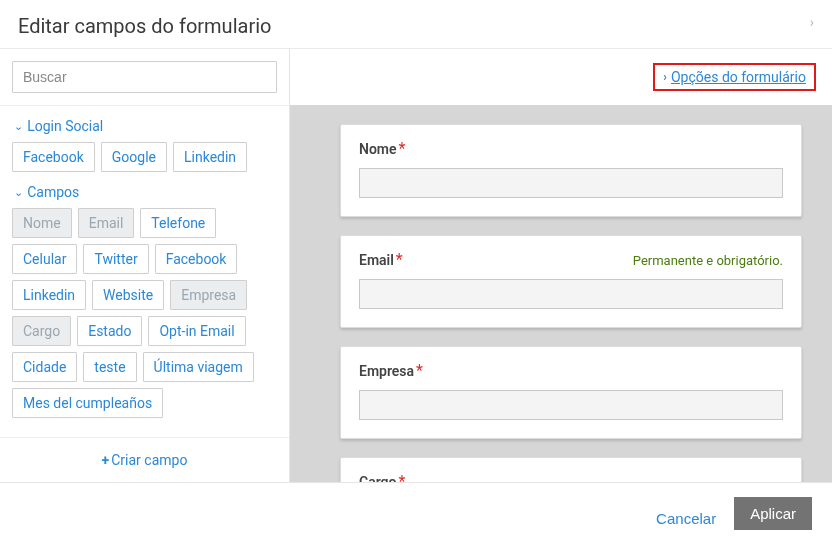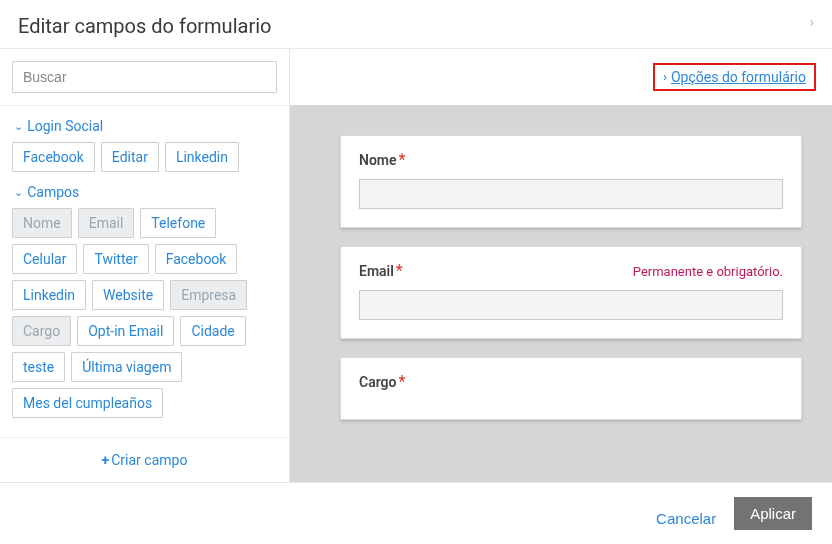--- a/index.html
+++ b/index.html
@@ -132,21 +132,21 @@
     }
     .options-link .chev {
       color: #2b88d8;
       font-size: 12px;
       font-weight: 700;
     }
     .preview-area {
       flex: 1;
       overflow-y: auto;
       background: #d6d6d6;
-      padding: 30px 30px 8px 50px;
+      padding: 19px 30px 8px 50px;
     }
     .field-card {
       background: #fff;
       border: 1px solid #dcdcdc;
       border-radius: 2px;
       padding: 14px 18px 18px 18px;
       margin-bottom: 18px;
       box-shadow: 0 2px 3px rgba(0,0,0,0.15);
     }
     .field-head {
@@ -156,21 +156,21 @@
       margin-bottom: 10px;
     }
     .field-label {
       font-size: 14px;
       font-weight: 600;
       color: #444;
     }
     .req { color: #d93025; margin-left: 2px; font-weight: 400;}
     .field-note {
       font-size: 13px;
-      color: #be185d;
+      color: #4d7c0f;
     }
     .field-input {
       width: 100%;
       height: 30px;
       border: 1px solid #c9c9c9;
       background: #f4f4f4;
     }
     .footer {
       border-top: 1px solid #e5e5e5;
       padding: 14px 20px;
@@ -211,39 +211,40 @@
       <input class="search-input" type="text" placeholder="Buscar" style="">
     </div>
     <div class="sidebar-scroll">
 
       <div class="section-title">
         <span class="caret">⌄</span>
         <span>Login Social</span>
       </div>
       <div class="tags">
         <span class="tag">Facebook</span>
-        <span class="tag">Editar</span>
+        <span class="tag">Google</span>
         <span class="tag">Linkedin</span>
       </div>
 
       <div class="section-title">
         <span class="caret">⌄</span>
         <span>Campos</span>
       </div>
       <div class="tags">
         <span class="tag used">Nome</span>
         <span class="tag used">Email</span>
         <span class="tag">Telefone</span>
         <span class="tag">Celular</span>
         <span class="tag">Twitter</span>
         <span class="tag">Facebook</span>
         <span class="tag">Linkedin</span>
         <span class="tag">Website</span>
         <span class="tag used">Empresa</span>
         <span class="tag used">Cargo</span>
+        <span class="tag">Estado</span>
         <span class="tag">Opt-in Email</span>
         <span class="tag">Cidade</span>
         <span class="tag">teste</span>
         <span class="tag">Última viagem</span>
         <span class="tag">Mes del cumpleaños</span>
       </div>
 
     </div>
     <div class="add-field">
       <span class="plus">+</span><span>Criar campo</span>
@@ -271,20 +272,28 @@
       <div class="field-card">
         <div class="field-head">
           <span>
             <span class="field-label">Email</span><span class="req">*</span>
           </span>
           <span class="field-note">Permanente e obrigatório.</span>
         </div>
         <div class="field-input"></div>
       </div>
 
+      <div class="field-card">
+        <div class="field-head">
+          <span>
+            <span class="field-label">Empresa</span><span class="req">*</span>
+          </span>
+        </div>
+        <div class="field-input"></div>
+      </div>
 
       <div class="field-card">
         <div class="field-head">
           <span>
             <span class="field-label">Cargo</span><span class="req">*</span>
           </span>
         </div>
 
       </div>
 

